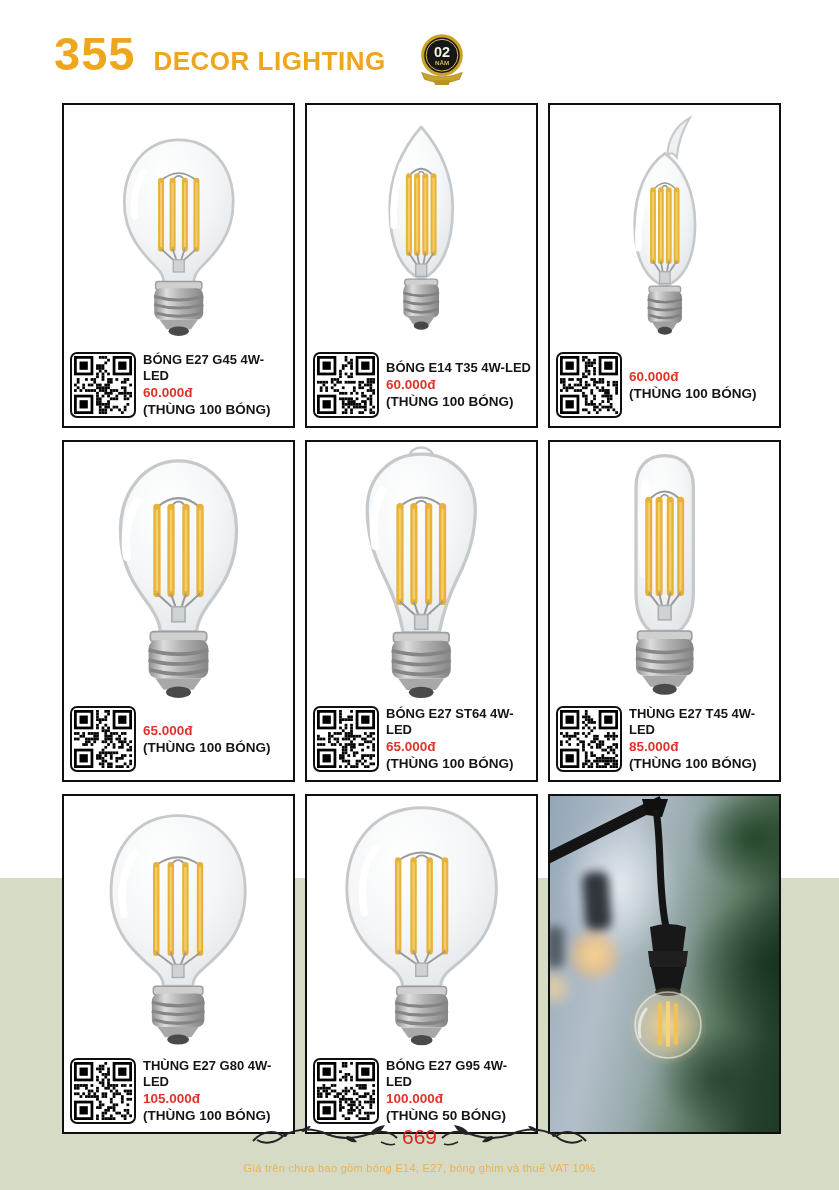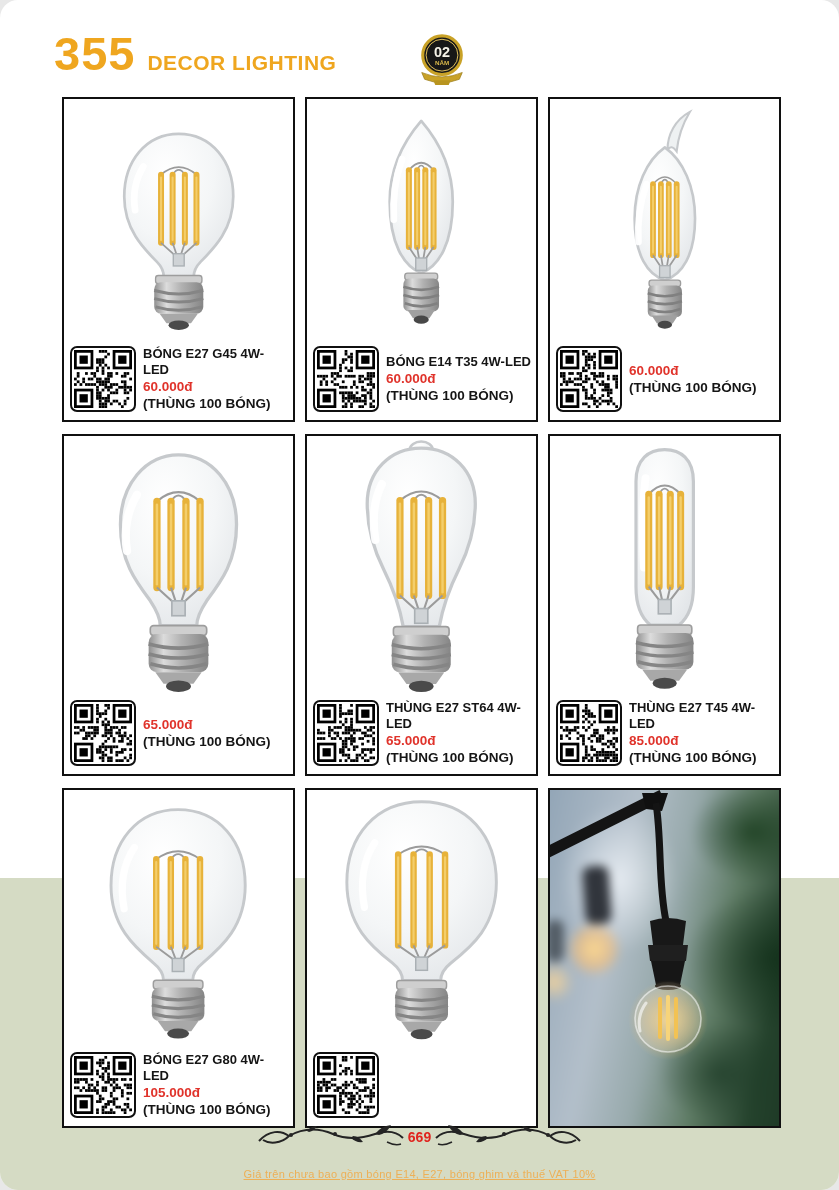--- a/index.html
+++ b/index.html
@@ -1,28 +1,28 @@
 <!DOCTYPE html>
 <html><head>
 <meta charset="utf-8">
 <style>
   html,body{margin:0;padding:0;background:#e8e8e8;}
   .page{position:relative;width:839px;height:1190px;background:#ffffff;overflow:hidden;
-        font-family:"Liberation Sans",sans-serif;margin:0 auto;border-radius:18px;}
+        font-family:"Liberation Sans",sans-serif;margin:0 auto;}
   .band{position:absolute;left:0;top:878px;width:839px;height:312px;background:var(--band,#D5DBC4);}
 
   
   .header{position:absolute;left:54px;top:30px;display:flex;align-items:baseline;}
   .cat-num{font-size:47px;font-weight:bold;color:var(--accent,#EFA61F);letter-spacing:1px;line-height:1;}
-  .cat-title{font-size:21px;font-weight:bold;color:var(--accent,#EFA61F);letter-spacing:.5px;margin-left:12px;}
+  .cat-title{font-size:26px;font-weight:bold;color:var(--accent,#EFA61F);letter-spacing:.5px;margin-left:18px;}
   .badge{position:absolute;left:413px;top:33px;width:58px;height:54px;}
   .badge svg{width:100%;height:100%;}
 
   
-  .grid{position:absolute;left:62px;top:97px;display:grid;
+  .grid{position:absolute;left:62px;top:103px;display:grid;
         grid-template-columns:repeat(3,233px);grid-template-rows:325px 342px 340px;
         column-gap:10px;row-gap:12px;}
   .card{border:2px solid #101010;background:#fff;display:flex;flex-direction:column;
         overflow:hidden;box-sizing:border-box;}
   .bulb{flex:1;display:flex;align-items:center;justify-content:center;min-height:0;}
   .info{display:flex;align-items:center;gap:7px;padding:4px 5px 8px 6px;}
   .qr{width:58px;height:58px;border:2px solid #101010;border-radius:7px;padding:2px;
       background:#fff;flex:0 0 auto;}
   .qr svg{width:100%;height:100%;display:block;}
   .txt{min-width:0;}
@@ -58,22 +58,22 @@
      background:radial-gradient(circle,rgba(255,216,140,.95) 0%,rgba(255,190,110,.55) 45%,transparent 72%);}
   .bgglow.g2{left:-4px;top:182px;width:40px;height:44px;
      background:radial-gradient(circle,rgba(255,216,150,.8) 0%,transparent 70%);}
   .pfg{position:absolute;inset:0;width:100%;height:100%;}
 
   
   .footer{position:absolute;left:0;top:1120px;width:839px;display:flex;flex-direction:column;align-items:center;}
   .flourish-row{display:flex;align-items:center;height:34px;}
   .flourish{width:152px;height:30px;}
   .flourish.rt{transform:scaleX(-1);}
-  .pageno{color:#E0241E;font-weight:bold;font-size:14px;margin:12px 2px;line-height:30px;}
-  .disclaimer{color:#EDB057;font-size:11px;margin-top:14px;letter-spacing:.3px;text-decoration:underline;}
+  .pageno{color:#E0241E;font-weight:normal;font-size:21px;margin:12px 2px;line-height:30px;}
+  .disclaimer{color:#EDB057;font-size:11px;margin-top:8px;letter-spacing:.3px;}
 </style>
 </head>
 <body>
 
 <div class="page" style="--accent: #EFA61F; --price: #E0332B; --band: #D5DBC4;">
 
   <div class="band"></div>
 
   <div class="header">
     <span class="cat-num">355</span>
@@ -956,21 +956,21 @@
               <rect x="24" y="60" width="3" height="3" fill="#000"></rect>
               <rect x="30" y="60" width="3" height="3" fill="#000"></rect>
               <rect x="36" y="60" width="3" height="3" fill="#000"></rect>
               <rect x="39" y="60" width="3" height="3" fill="#000"></rect>
               <rect x="42" y="60" width="3" height="3" fill="#000"></rect>
               <rect x="51" y="60" width="3" height="3" fill="#000"></rect>
               <rect x="54" y="60" width="3" height="3" fill="#000"></rect>
             </svg>
           </div>
       <div class="txt">
-        <div class="pname">THÙNG E27 ST64 4W-LED</div>
+        <div class="pname">BÓNG E27 ST64 4W-LED</div>
         <div class="pprice">65.000đ</div>
         <div class="ppack">(THÙNG 100 BÓNG)</div>
       </div>
     </div>
   </div>
       <div class="card" data-bulb="t45">
     <div class="bulb">
           <svg viewBox="0 0 120 158" xmlns="http://www.w3.org/2000/svg">
             <defs>
               <radialGradient id="gl" cx="38%" cy="28%" r="80%">
@@ -1308,21 +1308,21 @@
               <rect x="24" y="60" width="3" height="3" fill="#000"></rect>
               <rect x="30" y="60" width="3" height="3" fill="#000"></rect>
               <rect x="33" y="60" width="3" height="3" fill="#000"></rect>
               <rect x="36" y="60" width="3" height="3" fill="#000"></rect>
               <rect x="39" y="60" width="3" height="3" fill="#000"></rect>
               <rect x="42" y="60" width="3" height="3" fill="#000"></rect>
               <rect x="54" y="60" width="3" height="3" fill="#000"></rect>
             </svg>
           </div>
       <div class="txt">
-        <div class="pname">BÓNG E27 G80 4W-LED</div>
+        <div class="pname">THÙNG E27 G80 4W-LED</div>
         <div class="pprice">105.000đ</div>
         <div class="ppack">(THÙNG 100 BÓNG)</div>
       </div>
     </div>
   </div>
       <div class="card" data-bulb="g95">
     <div class="bulb">
           <svg viewBox="0 0 140 176" xmlns="http://www.w3.org/2000/svg">
             <defs>
               <radialGradient id="gl" cx="38%" cy="28%" r="80%">
@@ -1481,20 +1481,25 @@
               <rect x="42" y="57" width="3" height="3" fill="#000"></rect>
               <rect x="54" y="57" width="3" height="3" fill="#000"></rect>
               <rect x="30" y="60" width="3" height="3" fill="#000"></rect>
               <rect x="33" y="60" width="3" height="3" fill="#000"></rect>
               <rect x="45" y="60" width="3" height="3" fill="#000"></rect>
               <rect x="48" y="60" width="3" height="3" fill="#000"></rect>
               <rect x="51" y="60" width="3" height="3" fill="#000"></rect>
               <rect x="54" y="60" width="3" height="3" fill="#000"></rect>
             </svg>
           </div>
+      <div class="txt">
+        <div class="pname">BÓNG E27 G95 4W-LED</div>
+        <div class="pprice">100.000đ</div>
+        <div class="ppack">(THÙNG 50 BÓNG)</div>
+      </div>
     </div>
   </div>
       <div class="card photo-card" id="photoCard">
       <div class="scene">
         <div class="pbg">
           <div class="bgsocket s1"></div>
           <div class="bgsocket s2"></div>
           <div class="bgglow g1"></div>
           <div class="bgglow g2"></div>
         </div>

